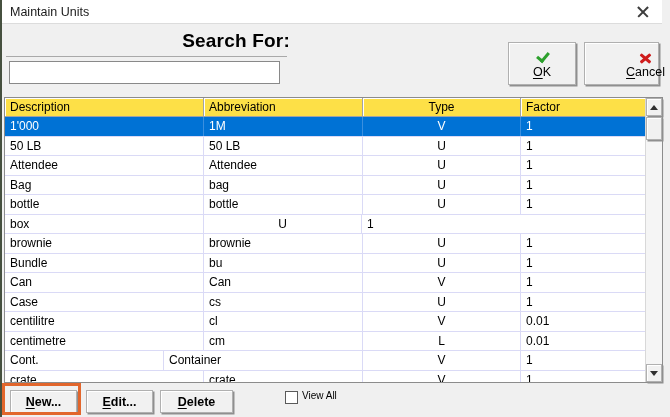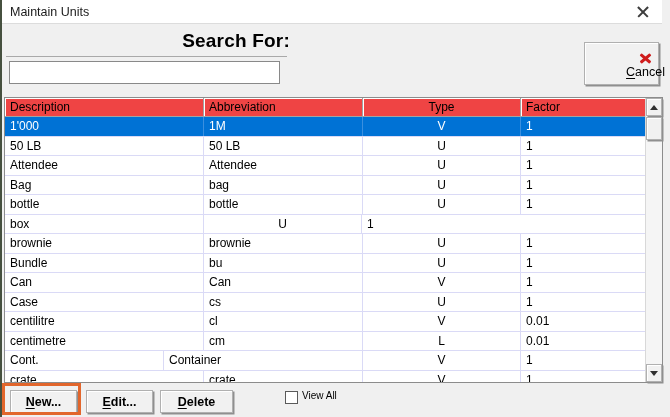--- a/index.html
+++ b/index.html
@@ -46,21 +46,21 @@
     transform:rotate(-50deg); }
   .xmark-icon { width:14px; height:12px; position:relative; }
   .xmark-icon::before, .xmark-icon::after { content:""; position:absolute; left:0px; top:5px;
     width:13px; height:2.8px; background:var(--red,#cf1c1c); border-radius:1px; }
   .xmark-icon::before { transform:rotate(40deg); }
   .xmark-icon::after  { transform:rotate(-40deg); }
 
   
   .table-box { position:absolute; left:4px; top:97px; width:659px; height:286px;
     background:#ffffff; border:1px solid #8c8c8c; }
-  .thead { display:flex; height:19px; margin-right:17px; background:#ef4444; }
+  .thead { display:flex; height:19px; margin-right:17px; background:#fde047; }
   .th { height:19px; font-size:12px; color:#000; line-height:18px; padding-left:5px;
     border-right:1px solid #a3a3a3; border-bottom:1px solid #a3a3a3;
     box-shadow: inset 1px 1px 0 #ffffff; cursor:default; }
   .th.c0 { width:199px; } .th.c1 { width:159px; } .th.c2 { width:158px; text-align:center; padding-left:0; }
   .th.c3 { flex:1; border-right:none; }
   .tbody { height:265px; overflow:hidden; margin-right:17px; }
   .trow { display:flex; height:19.5px; border-bottom:1px solid #dadaf6; background:#fff; }
   .td { font-size:12px; color:#000; line-height:18px; padding-left:5px;
     border-right:1px solid #dadaf6; white-space:nowrap; overflow:hidden; }
   .td.c0 { width:199px; } .td.c1 { width:159px; } .td.c2 { width:158px; text-align:center; padding-left:0; }
@@ -101,20 +101,24 @@
     <span class="title">Maintain Units</span>
     <div class="close-btn">
       <span class="x-glyph"></span>
     </div>
   </div>
 
   <div class="search-heading">Search For:</div>
   <div class="search-sep"></div>
   <input class="search-input" type="text" value="" style="">
 
+  <div class="btn3d dlg-btn ok-btn">
+    <span class="check-icon"></span>
+    <span><u>O</u><span>K</span></span>
+  </div>
   <div class="btn3d dlg-btn cancel-btn">
     <span class="xmark-icon"></span>
     <span><u>C</u><span>ancel</span></span>
   </div>
 
   <div class="table-box">
     <div class="thead">
       <div class="th c0">Description</div>
       <div class="th c1">Abbreviation</div>
       <div class="th c2">Type</div>

